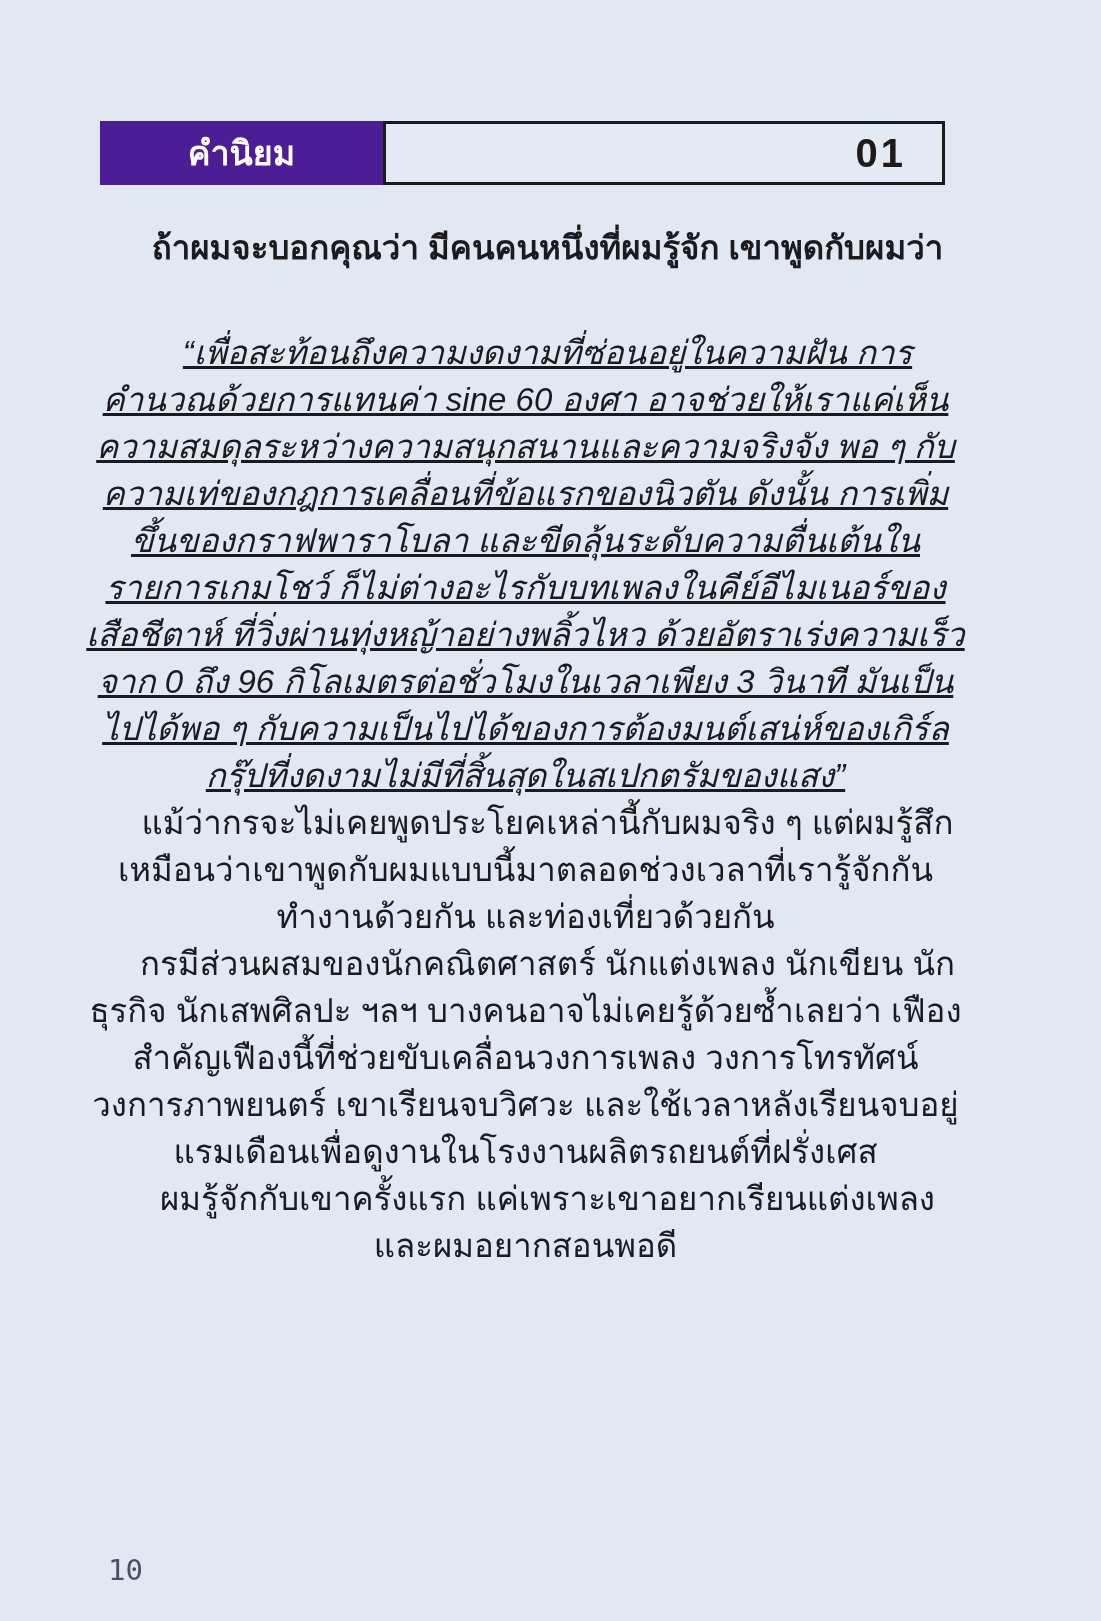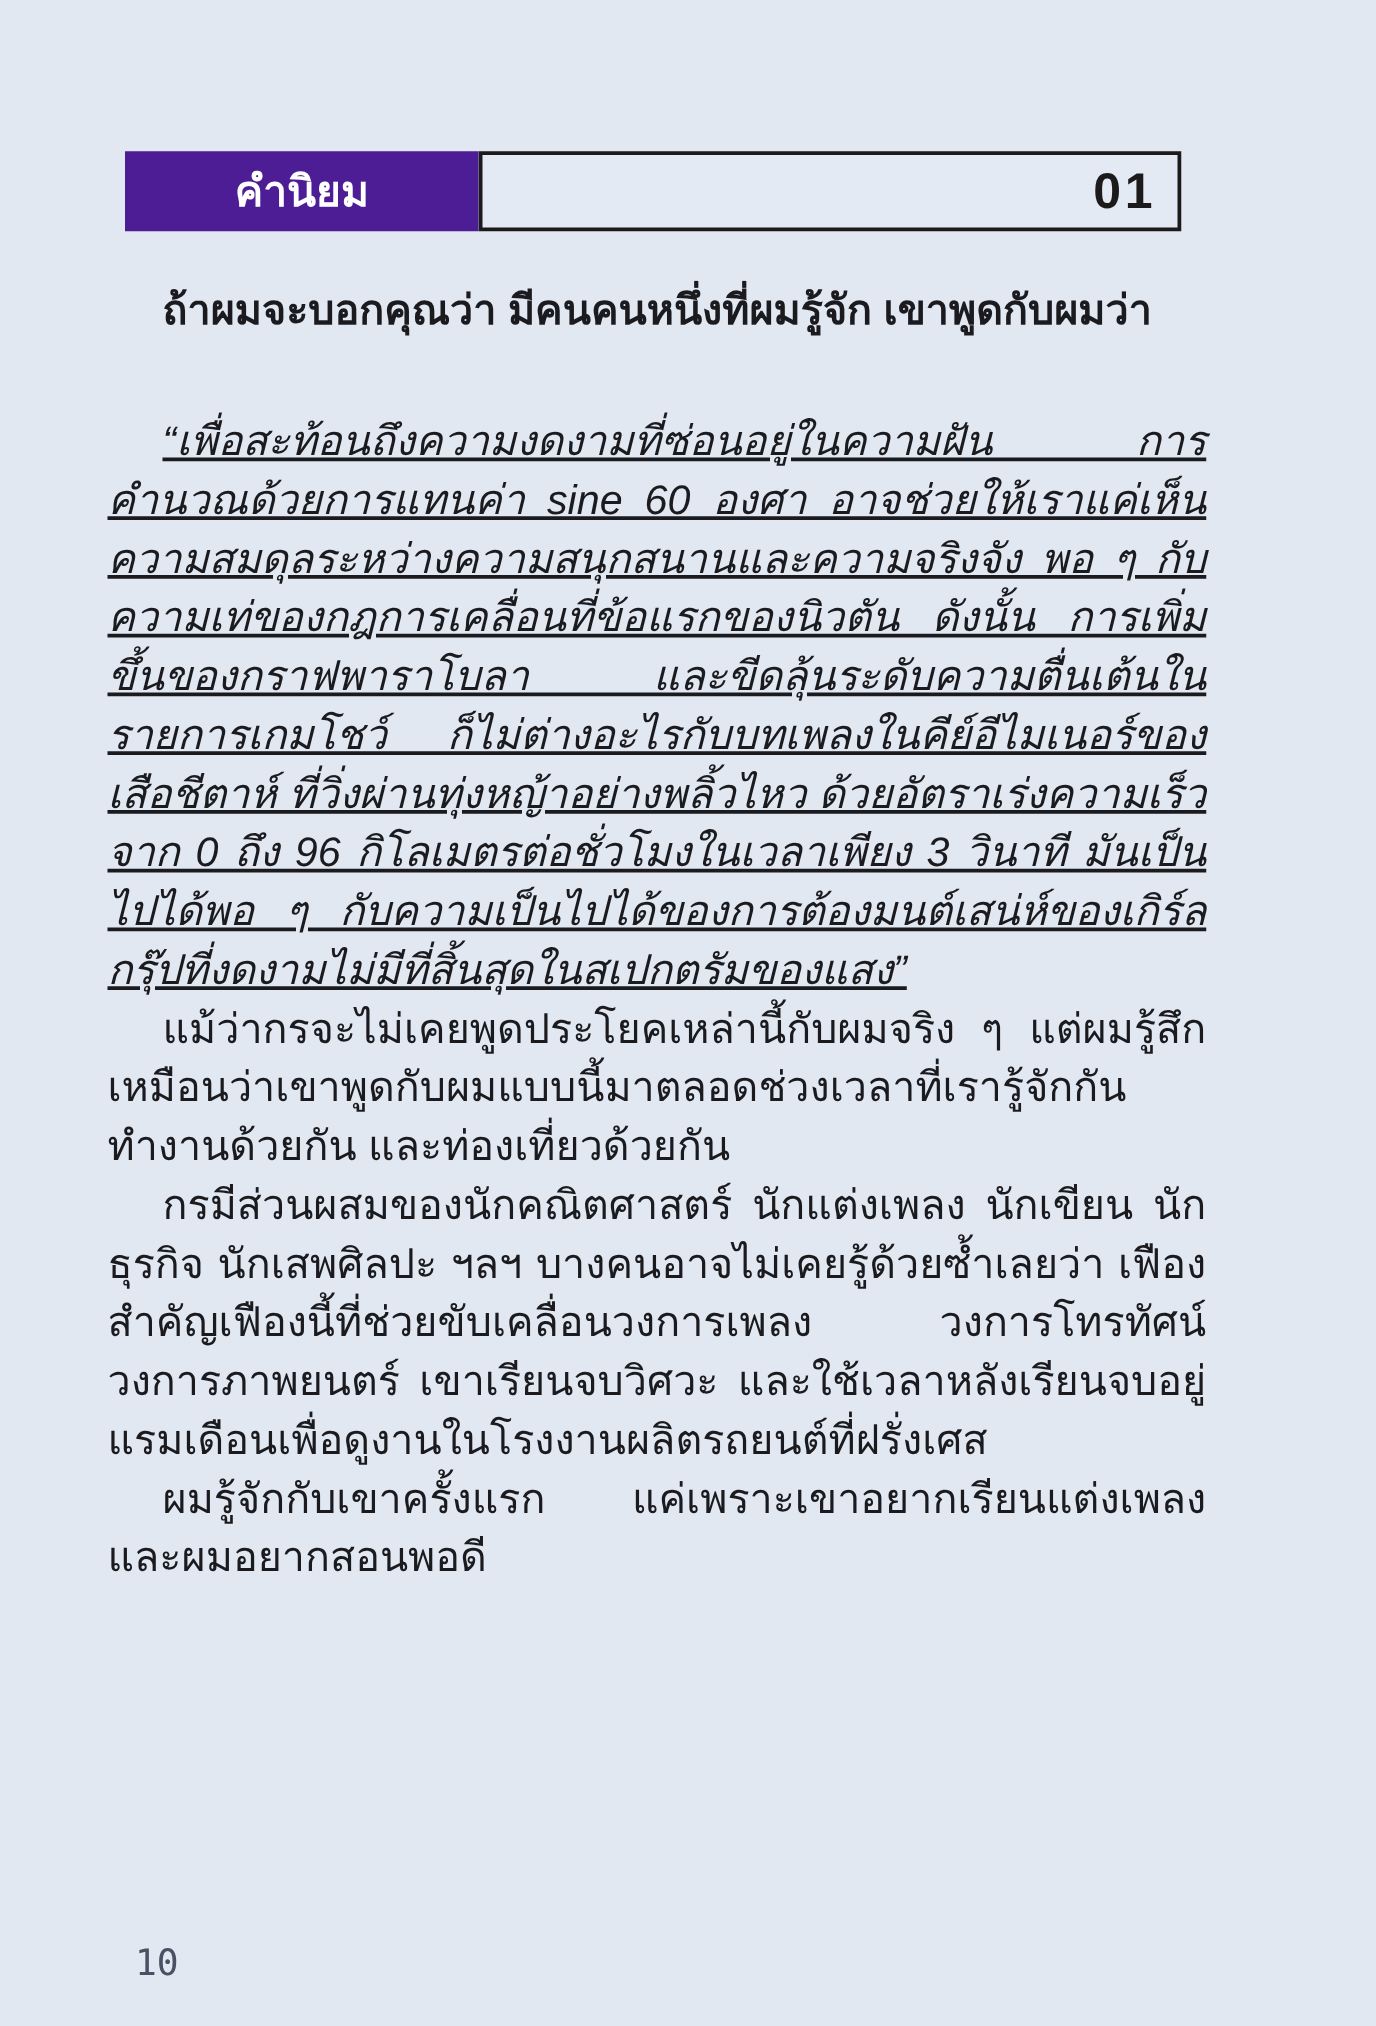--- a/index.html
+++ b/index.html
@@ -40,39 +40,40 @@
     flex-shrink: 0;
   }
   .header-number-box {
     flex: 1;
     box-sizing: border-box;
     border: 3px solid #1c1a1b;
     background: #e4eaf4;
     display: flex;
     align-items: center;
     justify-content: flex-end;
-    padding-right: 17px;
+    padding-right: 36px;
     font-weight: 700;
     font-size: 40px;
     letter-spacing: 3px;
     color: #1c1a1b;
   }
   
   .content {
     position: absolute;
     left: 86px;
     top: 224px;
     width: 879px;
     font-size: 33px;
     line-height: 47px;
     text-align: justify;
   }
   .content p {
     margin: 0;
     text-indent: 44px;
+    text-align: center;
   }
   .intro {
     font-weight: 700;
     margin-bottom: 58px !important;
     text-align: left;
   }
   .quote {
     font-style: italic;
     text-decoration: underline;
   }

